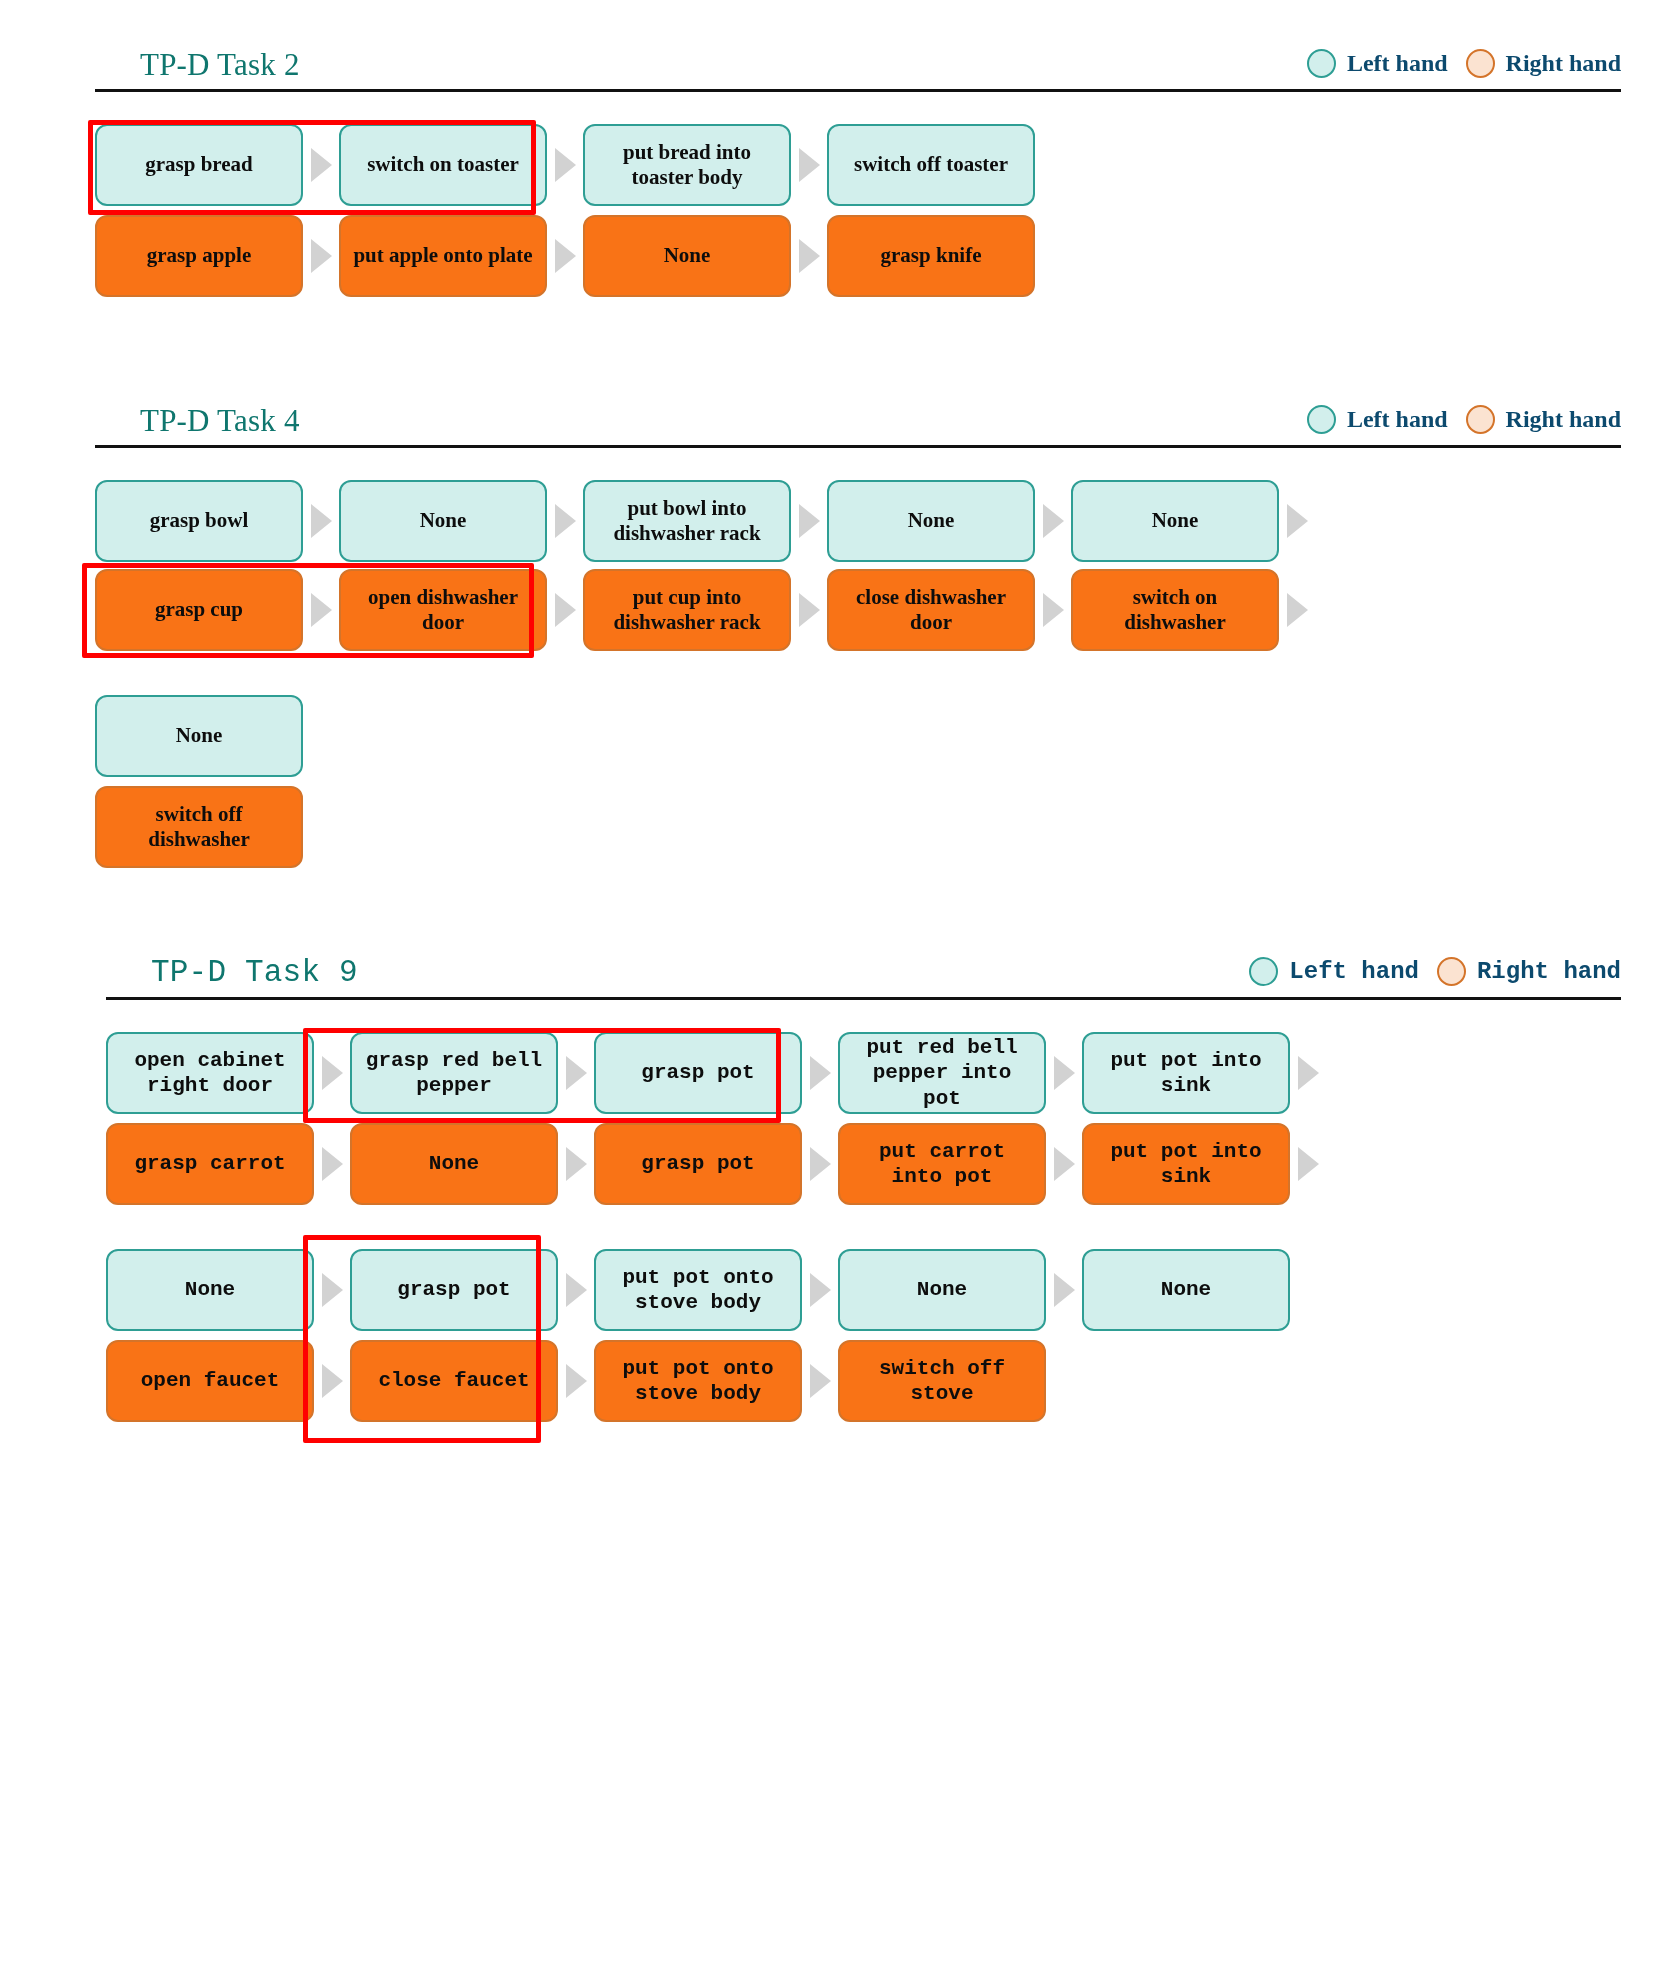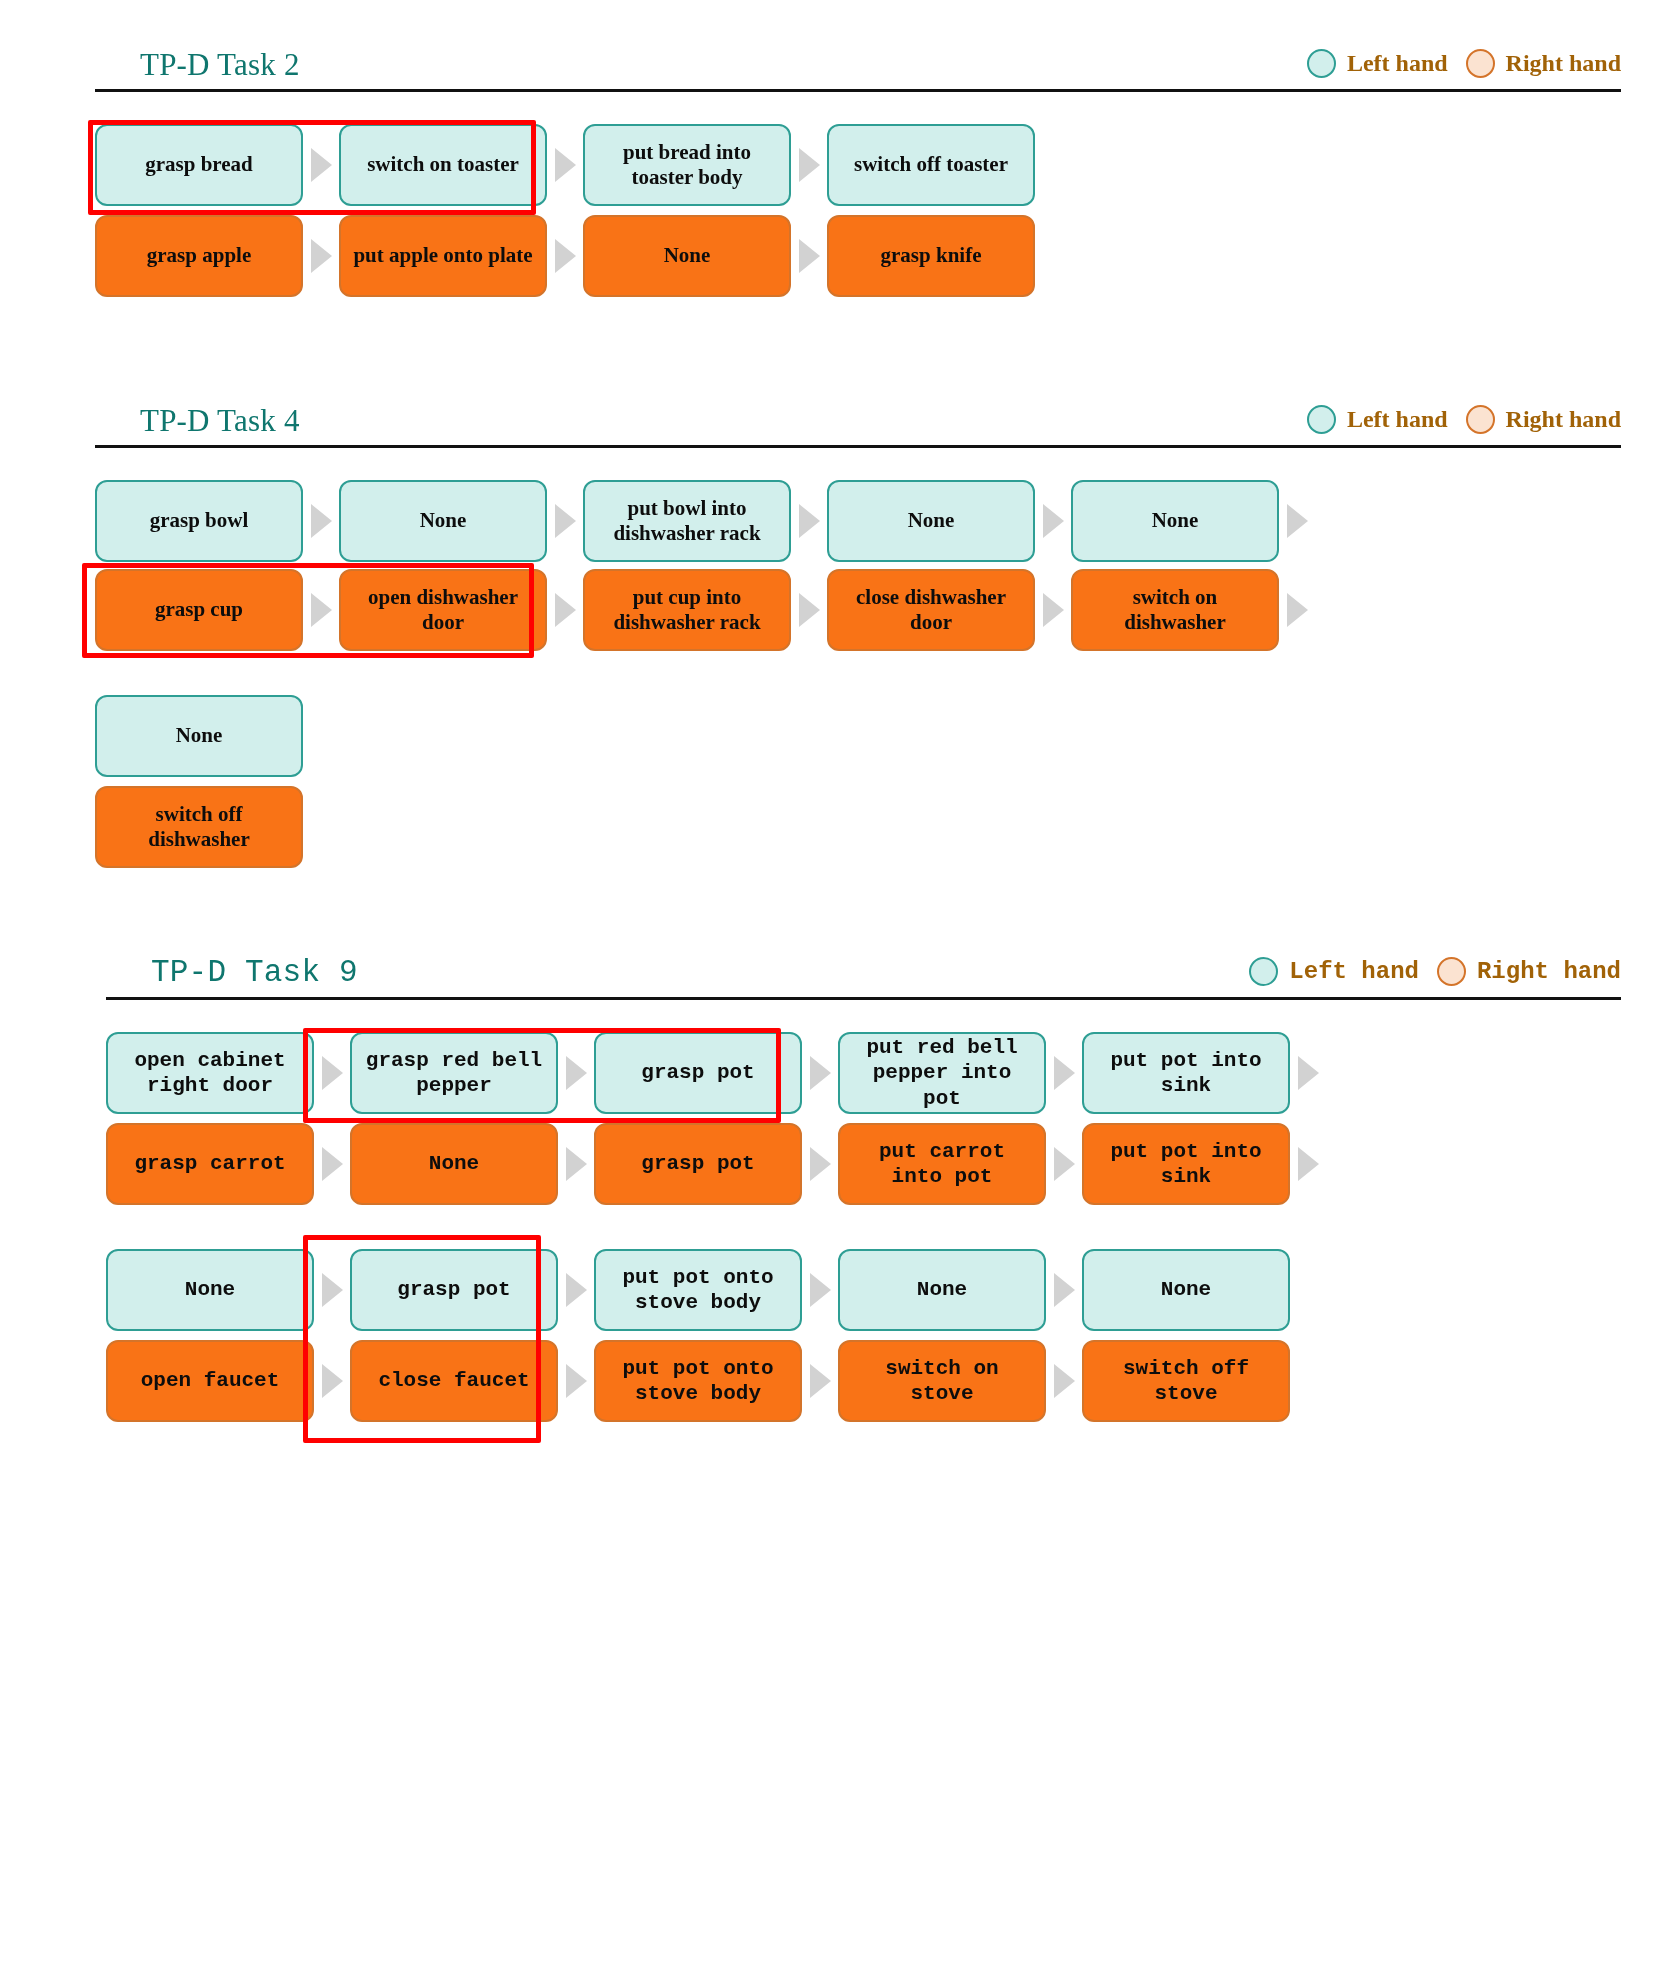--- a/index.html
+++ b/index.html
@@ -50,21 +50,21 @@
   .legend-dot {
     width: 29px; height: 29px;
     border-radius: 50%;
     display: inline-block;
   }
   .legend-dot.left  { background: #d2efec; border: 2.2px solid #2e9e94; }
   .legend-dot.right { background: #fbe3d1; border: 2.2px solid #d4742a; }
   .legend-label {
     font-size: 24px;
     font-weight: 700;
-    color: #a16207;
+    color: #0c4a6e;
     white-space: nowrap;
   }
 
   .rule {
     height: 3px;
     background: #111111;
     margin: 9px 40px 0 95px;
   }
 
   
@@ -401,26 +401,20 @@
               </div>
             </div>
             <div class="cell">
               <div class="box right">close faucet</div>
               <div class="arrow">
                 <i></i>
               </div>
             </div>
             <div class="cell">
               <div class="box right">put pot onto stove body</div>
-              <div class="arrow">
-                <i></i>
-              </div>
-            </div>
-            <div class="cell">
-              <div class="box right">switch on stove</div>
               <div class="arrow">
                 <i></i>
               </div>
             </div>
             <div class="cell">
               <div class="box right">switch off stove</div>
             </div>
           </div>
         </div>
       </div>

